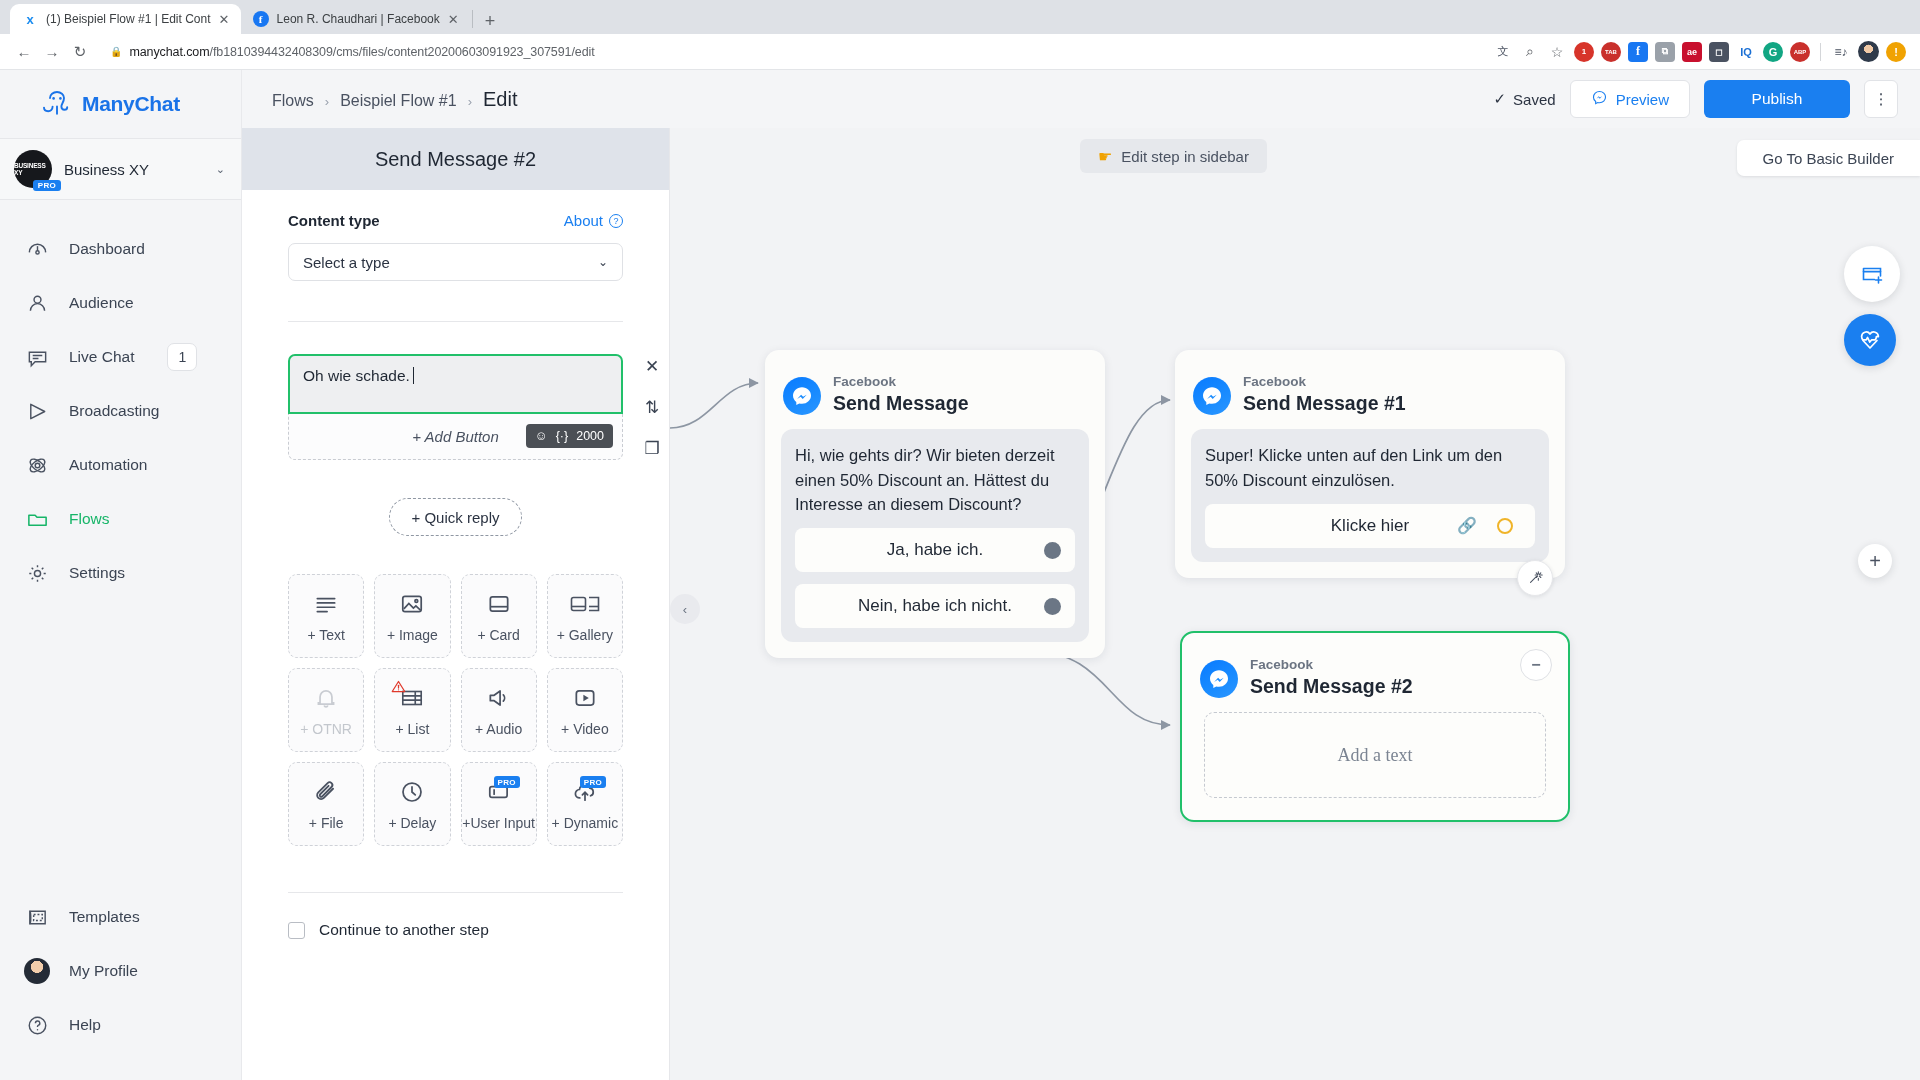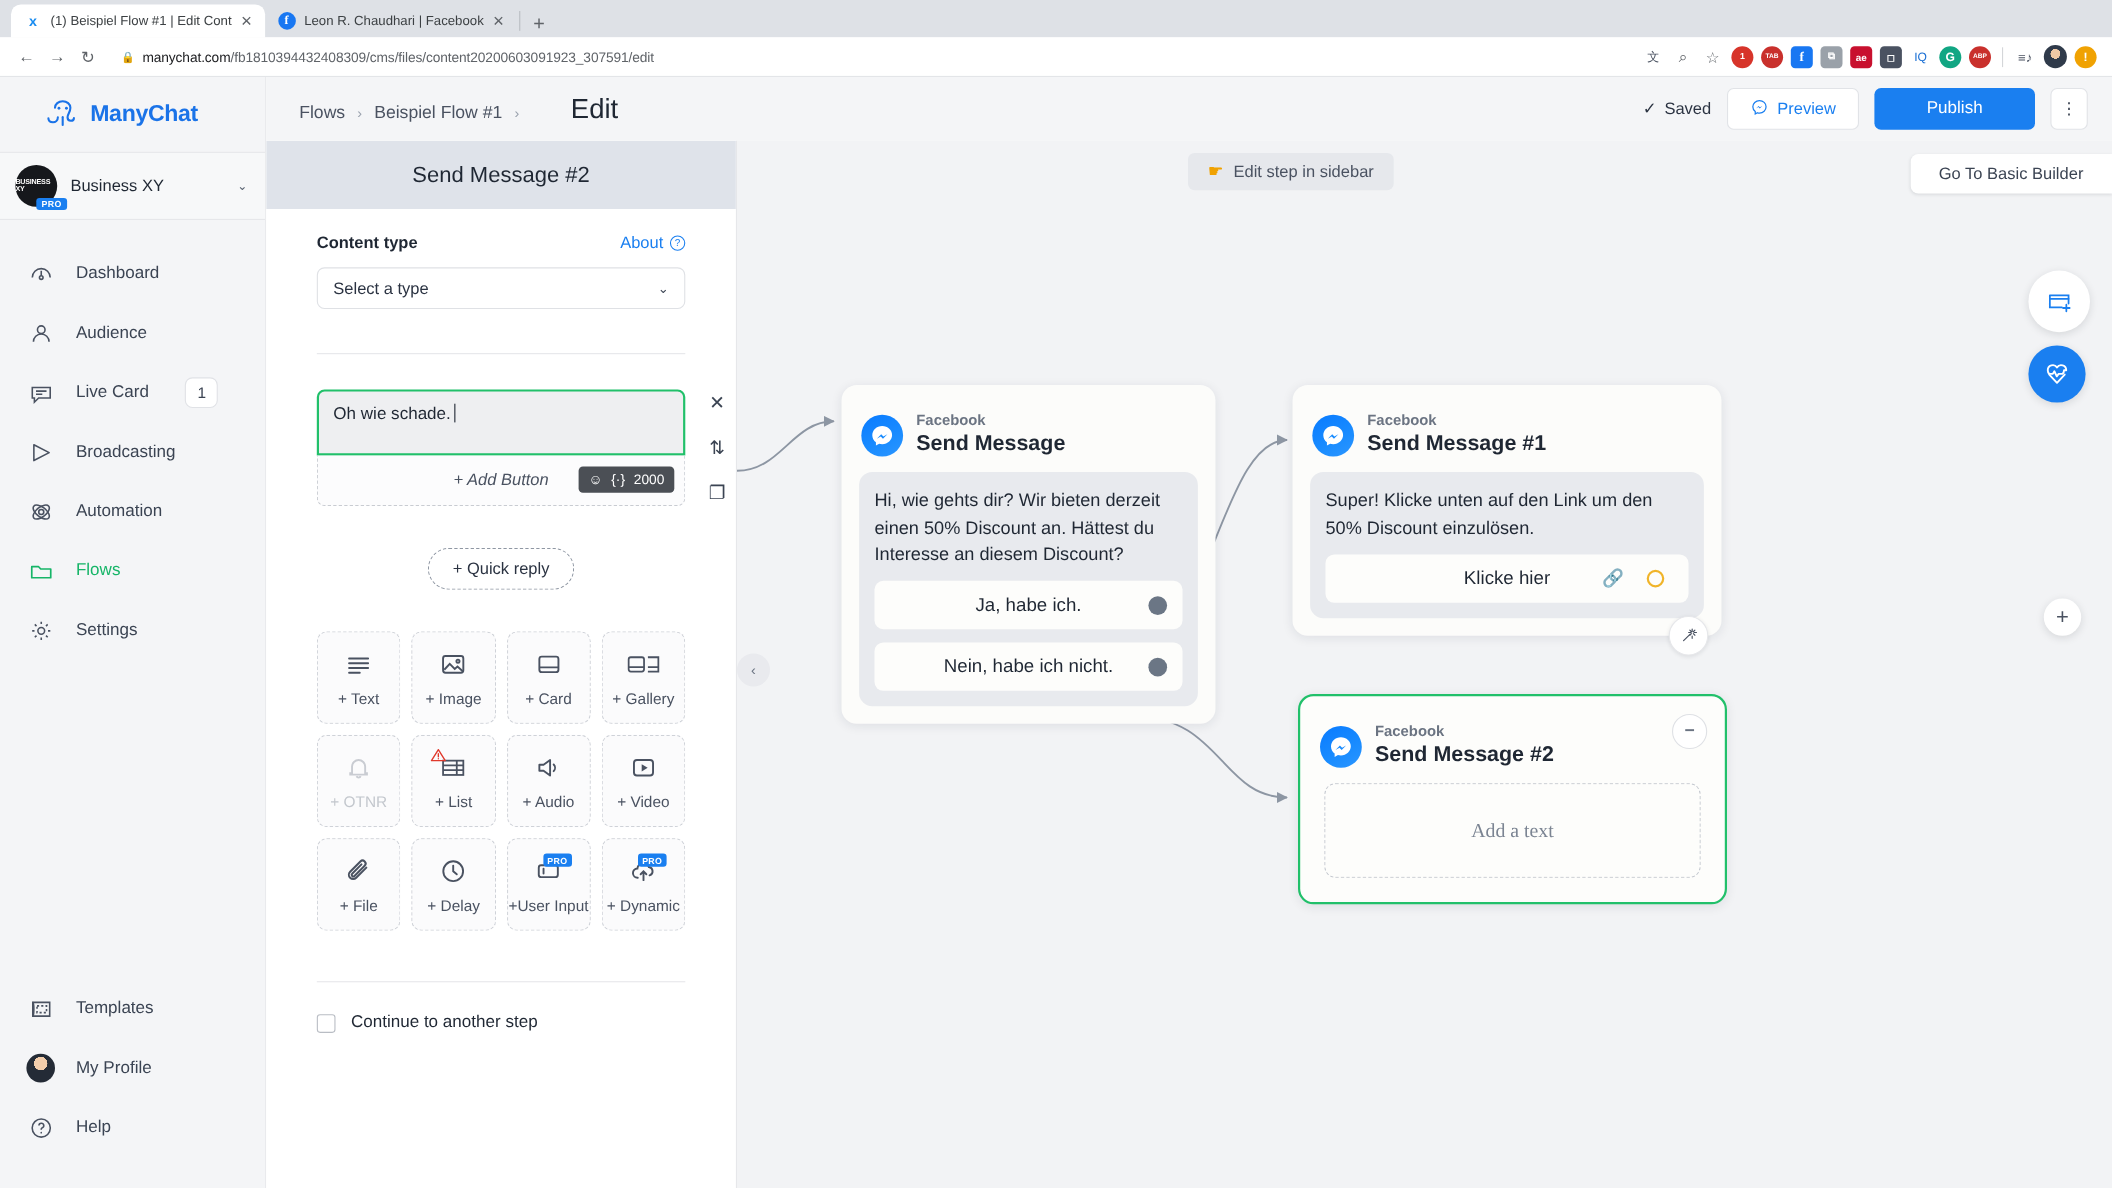--- a/index.html
+++ b/index.html
@@ -112,21 +112,21 @@
   }
 
   
   .app-header {
     position: absolute; left: 242px; top: 0; width: 1678px; height: 58px;
     background: #f4f5f7; display: flex; align-items: center; padding: 0 22px 0 30px;
   }
   .crumbs { display: flex; align-items: baseline; gap: 11px; }
   .crumb { font-size: 16px; color: #4a5261; }
   .crumb-sep { font-size: 13px; color: #9aa2ae; }
-  .crumb-current { font-size: 25px; color: #1f2733; margin-left: 36px; }
+  .crumb-current { font-size: 20px; color: #1f2733; }
   .header-right { margin-left: auto; display: flex; align-items: center; gap: 14px; }
   .saved { display:flex; align-items:center; gap:7px; font-size: 15px; color:#2b3342; }
   .btn {
     height: 38px; border-radius: 6px; display:flex; align-items:center; justify-content:center;
     gap: 8px; font-size: 15px; padding: 4px 20px;
   }
   .btn-preview { background:#fff; border:1px solid #e1e3e7; color:#1a7ff0; }
   .btn-publish { background:#1a7ff0; color:#fff; min-width: 146px; font-size:15.5px; }
   .btn-kebab { width: 34px; height: 38px; background:#fff; border:1px solid #e1e3e7; border-radius:6px;
     display:flex;align-items:center;justify-content:center; color:#3b4453; font-size:15px; }
@@ -299,21 +299,21 @@
     <div class="toolbar-icons">
       <div class="ticon" style="font-size:11px;color:#4a5261;">文</div>
       <div class="ticon" style="font-size:14px;">⌕</div>
       <div class="ticon" style="font-size:14px;">☆</div>
       <div class="ticon circ" style="background:#d7342a;">1</div>
       <div class="ticon circ" style="background:#c9302c;font-size:6px;">TAB</div>
       <div class="ticon sq" style="background:#1877f2;font-size:12px;font-family:'Liberation Serif',serif;">f</div>
       <div class="ticon sq" style="background:#9aa1a9;">⧉</div>
       <div class="ticon sq" style="background:#c8102e;">ae</div>
       <div class="ticon sq" style="background:#4a5261;">◻</div>
-      <div class="ticon" style="color:#1a6fd4;font-weight:normal;font-size:11px;">IQ</div>
+      <div class="ticon" style="color:#1a6fd4;font-weight:bold;font-size:11px;">IQ</div>
       <div class="ticon circ" style="background:#11a683;font-size:11px;">G</div>
       <div class="ticon circ" style="background:#c9302c;font-size:6px;">ABP</div>
       <div class="tdiv"></div>
       <div class="ticon" style="font-size:12px;color:#4a5261;">≡♪</div>
       <div class="avatar-sm"></div>
       <div class="ticon circ" style="background:#f0a202;font-size:11px;">!</div>
     </div>
   </div>
 
   <div class="mc-root">
@@ -363,21 +363,21 @@
             </span>
           <span>Audience</span>
         </div>
         <div class="nav-item">
           <span class="nav-ico">
               <svg width="23" height="23" viewBox="0 0 24 24" fill="none" stroke="currentColor" stroke-width="1.5">
                 <path d="M3.5 6.5h17v10h-11l-4 4v-4h-2z"></path>
                 <path d="M7 10h10M7 13h6"></path>
               </svg>
             </span>
-          <span>Live Card</span>
+          <span>Live Chat</span>
           <span class="nav-badge">1</span>
         </div>
         <div class="nav-item">
           <span class="nav-ico">
               <svg width="23" height="23" viewBox="0 0 24 24" fill="none" stroke="currentColor" stroke-width="1.5" stroke-linejoin="round">
                 <path d="M5 4.5 19.5 12 5 19.5z"></path>
               </svg>
             </span>
           <span>Broadcasting</span>
         </div>

